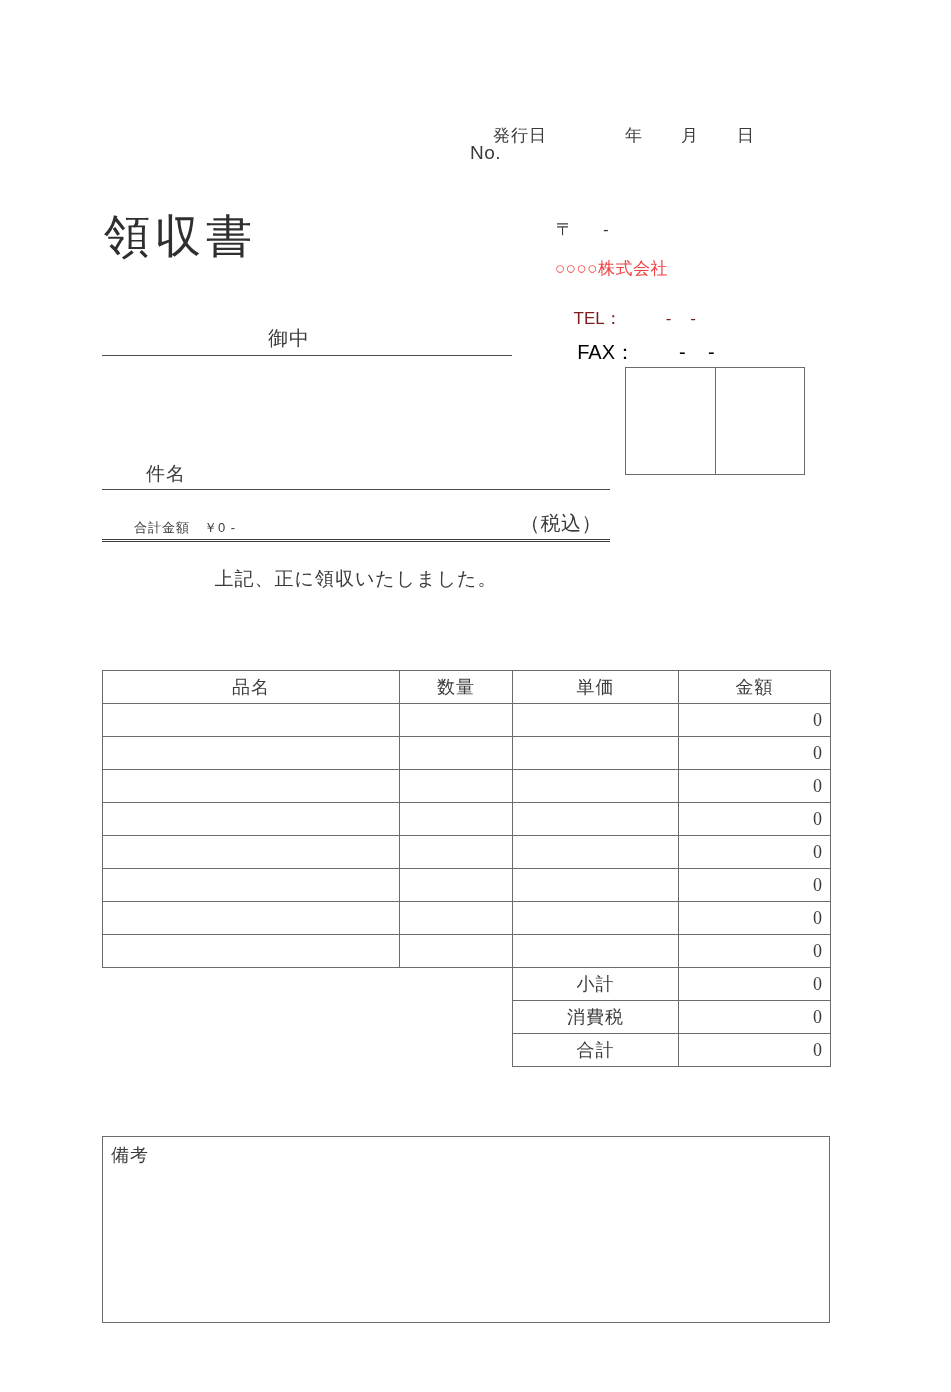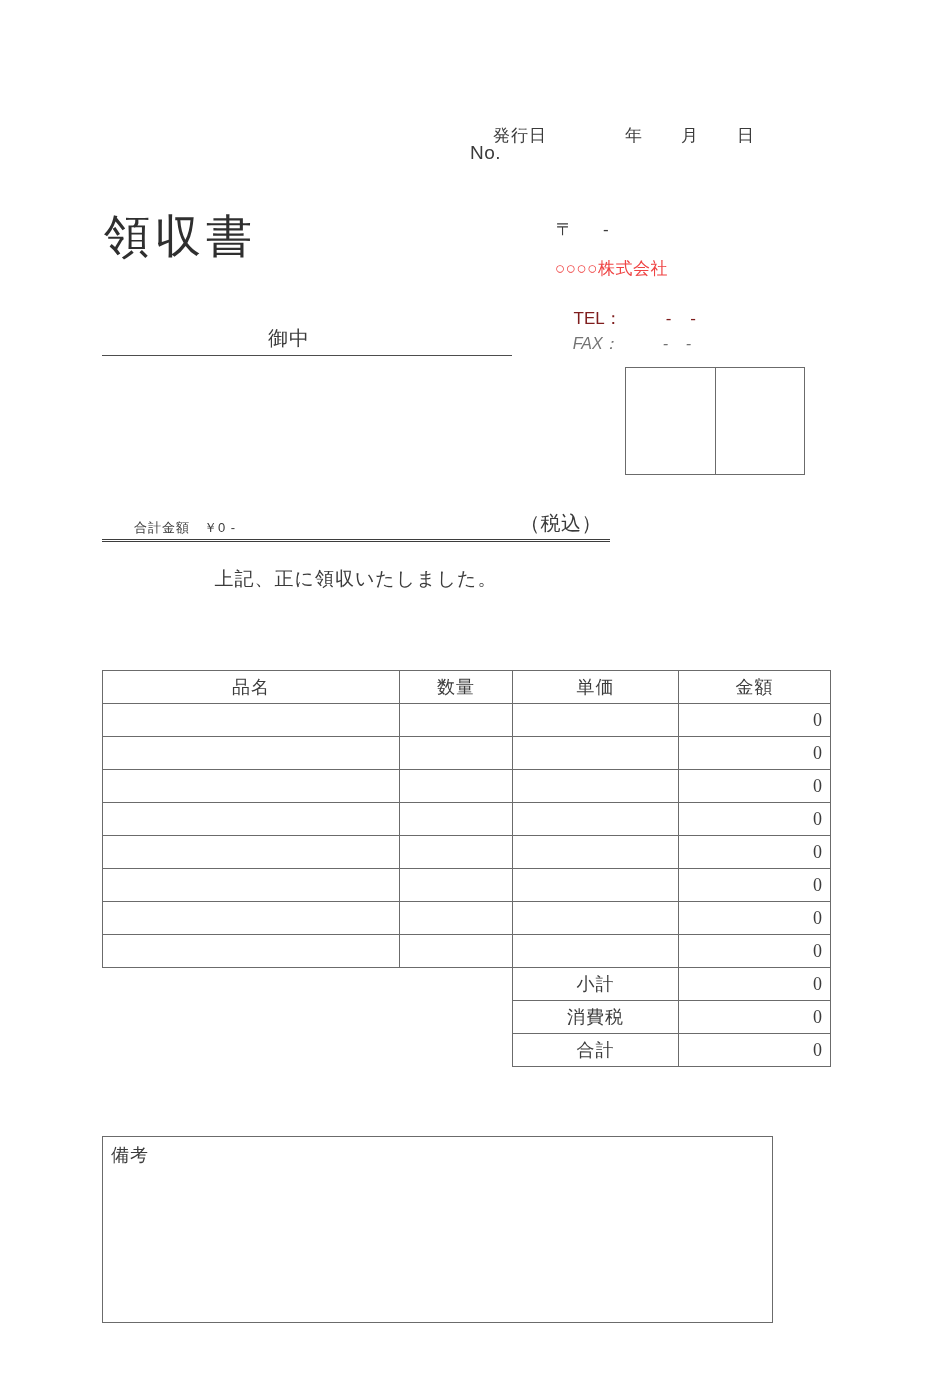--- a/index.html
+++ b/index.html
@@ -79,24 +79,23 @@
     left: 555px;
     top: 287px;
     font-size: 17px;
     color: #7f1d1d;
     white-space: pre;
   }
   .issuer-fax {
     position: absolute;
     left: 555px;
     top: 316px;
-    font-size: 16px;
-    color: #737373;
-    white-space: pre;
-    font-style: italic;
+    font-size: 20px;
+    color: #000000;
+    white-space: pre;
   }
   .issuer-tel .sp, .issuer-fax .sp { display: inline-block; width: 44px; }
 
   
   .stamp-box {
     position: absolute;
     left: 625px;
     top: 367px;
     width: 180px;
     height: 108px;
@@ -218,21 +217,21 @@
   .items-table th { text-align: center; letter-spacing: 1px; }
   .items-table td.amount { text-align: right; }
   .items-table td.label  { text-align: center; letter-spacing: 1px; }
   .items-table td.blank-cell { border: none; }
 
   
   .remarks-box {
     position: absolute;
     left: 102px;
     top: 1136px;
-    width: 671px;
+    width: 728px;
     height: 187px;
     border: 1.5px solid #6b6b6b;
     box-sizing: border-box;
   }
   .remarks-label {
     position: absolute;
     left: 8px;
     top: 6px;
     font-size: 18px;
     letter-spacing: 1px;
@@ -268,20 +267,23 @@
 
   <div class="stamp-box">
     <div class="stamp-cell"></div>
     <div class="stamp-cell"></div>
   </div>
 
   <div class="addressee">
     <span class="addressee-label">御中</span>
   </div>
 
+  <div class="subject">
+    <span class="subject-label">件名</span>
+  </div>
 
   <div class="total-line">
     <span class="total-label"><span>合計金額</span>　<span>￥0 -</span></span>
     <span class="total-tax-note">（税込）</span>
   </div>
 
   <div class="receipt-note">上記、正に領収いたしました。</div>
 
   <table class="items-table">
     <colgroup>

